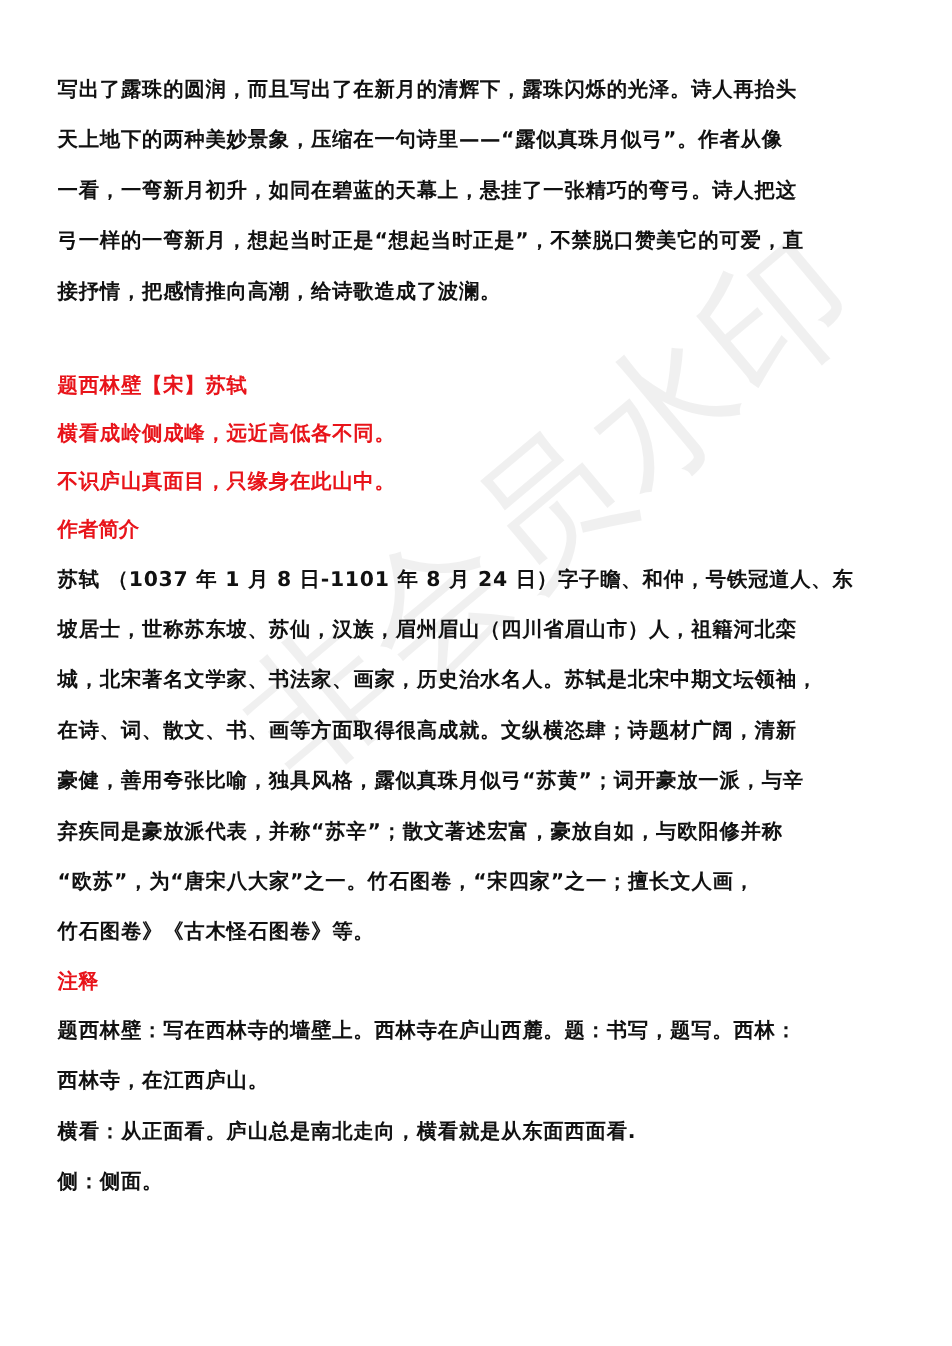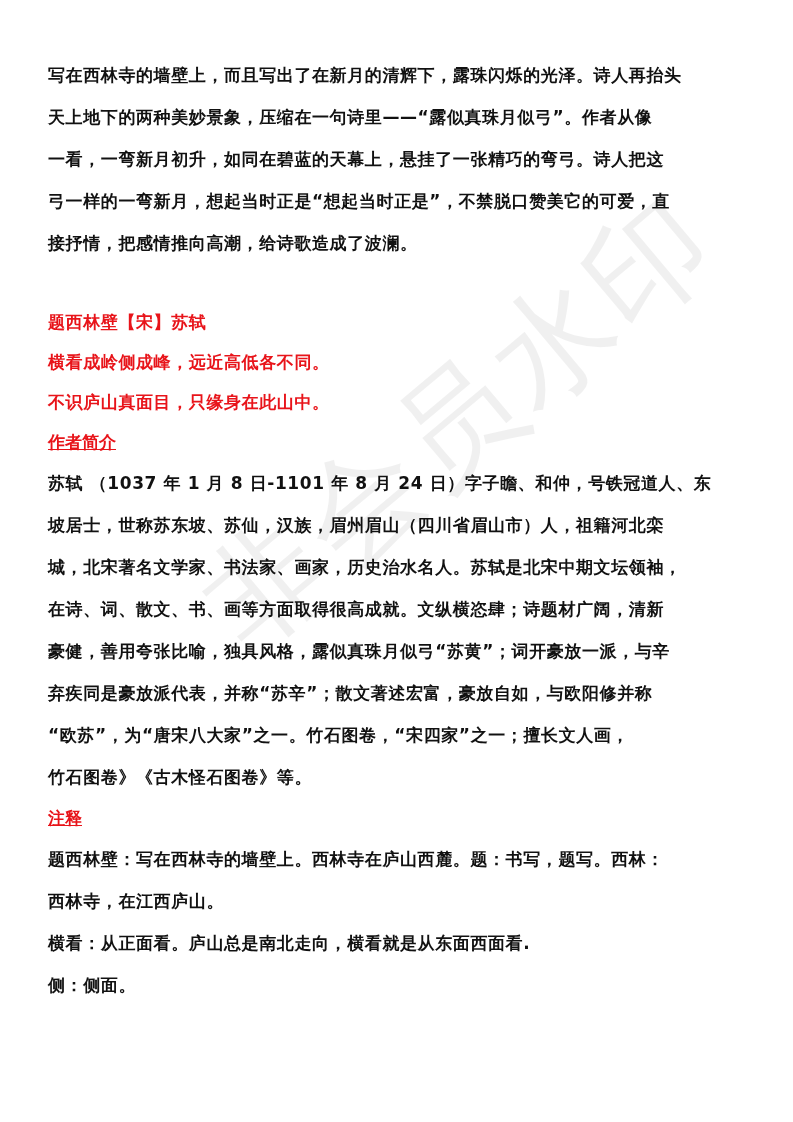--- a/index.html
+++ b/index.html
@@ -3,34 +3,34 @@
 <meta charset="utf-8">
 <style>
   html, body { margin:0; padding:0; background:#ffffff; }
   body { width:793px; height:1122px; position:relative; overflow:hidden;
          font-family:"DejaVu Sans", "Liberation Sans", sans-serif; }
   .page { position:absolute; left:48px; top:54px; width:700px; }
   .p { font-size:17px; font-weight:bold; color:#111; line-height:42px; margin:0; text-align:justify; letter-spacing:0.6px; }
   .red { color:#e8141a; }
   .center { text-align:left; }
   .poem { font-size:17px; font-weight:bold; line-height:40px; margin:0; letter-spacing:0.6px; }
-  .heading { font-size:17px; font-weight:bold; line-height:40px; margin:0;text-decoration:underline; }
+  .heading { font-size:17px; font-weight:bold; line-height:40px; margin:0; }
   .gap { height:40px; }
   .watermark { position:absolute; left:170px; top:560px; font-size:120px; color:rgba(0,0,0,0.06);
                transform:rotate(-40deg); transform-origin:left top; white-space:nowrap; pointer-events:none;
                font-family:"DejaVu Sans", sans-serif; font-weight:normal; letter-spacing:4px; }
 </style>
 </head>
 <body>
 
 <div class="watermark">非会员水印</div>
 
 <div class="page">
   <div>
-    <p class="p">写在西林寺的墙壁上，而且写出了在新月的清辉下，露珠闪烁的光泽。诗人再抬头</p>
+    <p class="p">写出了露珠的圆润，而且写出了在新月的清辉下，露珠闪烁的光泽。诗人再抬头</p>
     <p class="p">天上地下的两种美妙景象，压缩在一句诗里——“露似真珠月似弓”。作者从像</p>
     <p class="p">一看，一弯新月初升，如同在碧蓝的天幕上，悬挂了一张精巧的弯弓。诗人把这</p>
     <p class="p">弓一样的一弯新月，想起当时正是“想起当时正是”，不禁脱口赞美它的可爱，直</p>
     <p class="p">接抒情，把感情推向高潮，给诗歌造成了波澜。</p>
   </div>
 
   <div class="gap" style="height:38px"></div>
 
   <div>
     <p class="poem red center">题西林壁【宋】苏轼</p>

